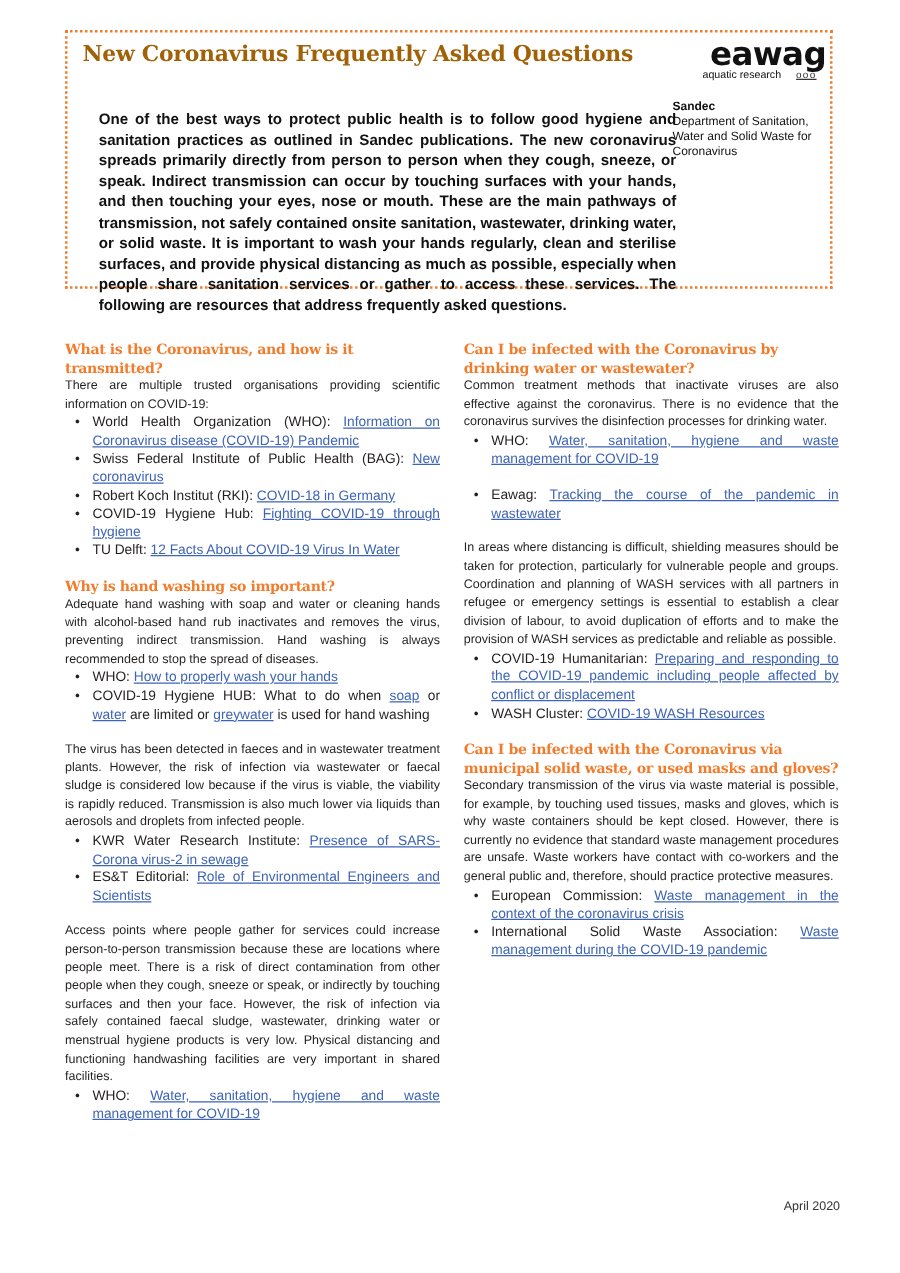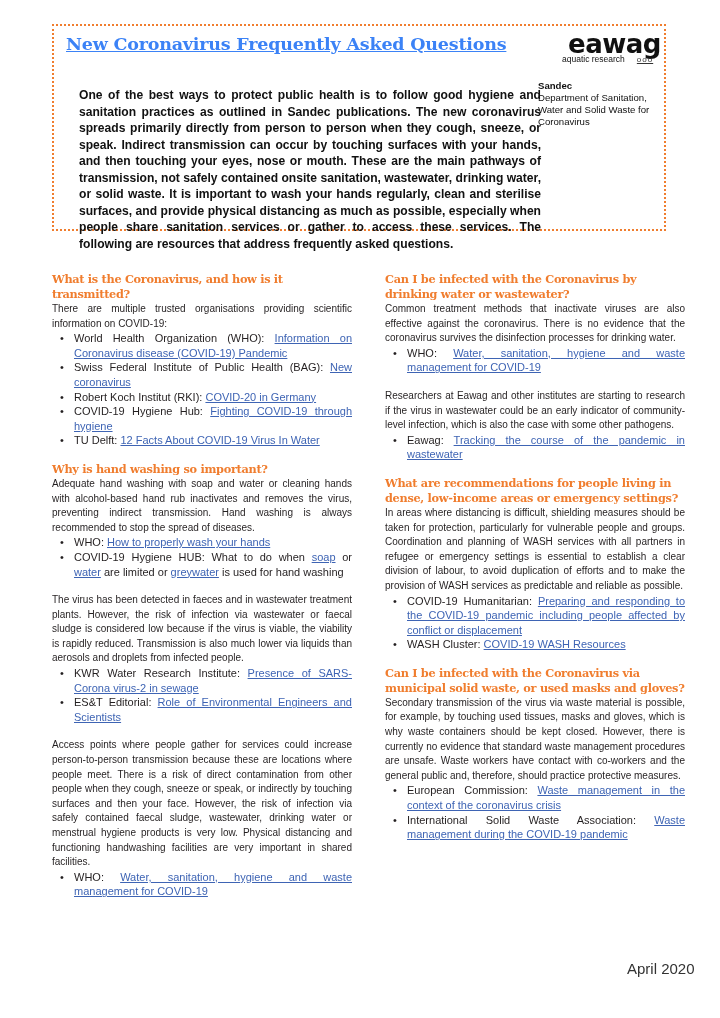--- a/index.html
+++ b/index.html
@@ -4,52 +4,52 @@
 <style>
   html, body { margin: 0; padding: 0; background: #ffffff; }
   body { width: 720px; height: 1018px; position: relative; overflow: hidden; font-family: "Liberation Sans", sans-serif; color: #231f20; }
   .header-box {
     position: absolute; left: 52px; top: 24px; width: 614px; height: 207px;
     border: 2px dotted #f07d2e; box-sizing: border-box;
   }
   .title {
     position: absolute; left: 12px; top: 8px; margin: 0;
     font-family: "DejaVu Serif", serif; font-weight: bold; font-size: 17.5px;
-    color: #3b82f6; letter-spacing: -0.2px; text-decoration: underline;
+    color: #a16207; letter-spacing: -0.2px;
   }
   .intro {
     position: absolute; left: 10px; top: 46px; width: 462px; margin: 15px;
     font-family: "Liberation Sans", sans-serif; font-weight: bold; font-size: 12.1px;
     line-height: 16.5px; text-align: justify; color: #111;
   }
   .logo-wrap { position: absolute; left: 508px; top: 4px; width: 124px; }
   .logo-word {
     font-family: "DejaVu Sans", sans-serif; font-weight: bold; font-size: 26px;
     letter-spacing: -0.5px; color: #111; line-height: 28px; margin-left: 6px;
   }
   .logo-sub { display: flex; align-items: center; margin-top: -4px; }
   .logo-sub .tag { font-size: 8.5px; color: #111; }
   .logo-sub .dots { font-size: 8px; color: #333; margin-left: 12px; letter-spacing: 1px; text-decoration: underline; }
   .dept { position: absolute; left: 484px; top: 54px; width: 130px; font-size: 9.6px; line-height: 12px; color: #111; }
   .dept .dname { font-weight: bold; }
 
   .col { position: absolute; top: 272px; width: 300px; }
   .col.left { left: 52px; }
-  .col.right { left: 371px; margin-left: 14px; }
+  .col.right { left: 371px; }
   .section { margin-bottom: 14px; }
   .q {
     margin: 0; font-family: "DejaVu Serif", serif; font-weight: bold;
     font-size: 11.3px; line-height: 15px; color: #f07d2e; letter-spacing: -0.3px;
   }
   .p { margin: 0; font-size: 10px; line-height: 14.6px; text-align: justify; color: #231f20; }
   ul.res { margin: 0; padding: 0 0 0 22px; list-style: none; }
   ul.res li { position: relative; font-size: 11px; line-height: 14.6px; text-align: justify; color: #231f20; }
   ul.res li .bullet { position: absolute; left: -14px; top: 0; font-size: 11px; }
   a.lnk { color: #3e64b4; text-decoration: underline; }
-  .footer-date { position: absolute; left: 627px; top: 960px; font-size: 15px; color: #333; }
+  .footer-date { position: absolute; left: 627px; top: 960px; font-size: 10px; color: #333; }
 </style>
 </head>
 <body>
 
 <div class="header-box">
   <h1 class="title">New Coronavirus Frequently Asked Questions</h1>
   <p class="intro">One of the best ways to protect public health is to follow good hygiene and sanitation practices as outlined in Sandec publications. The new coronavirus spreads primarily directly from person to person when they cough, sneeze, or speak. Indirect transmission can occur by touching surfaces with your hands, and then touching your eyes, nose or mouth. These are the main pathways of transmission, not safely contained onsite sanitation, wastewater, drinking water, or solid waste. It is important to wash your hands regularly, clean and sterilise surfaces, and provide physical distancing as much as possible, especially when people share sanitation services or gather to access these services. The following are resources that address frequently asked questions.</p>
   <div class="logo-wrap">
     <div class="logo-word">eawag</div>
     <div class="logo-sub">
@@ -63,21 +63,21 @@
   </div>
 </div>
 
 <div class="col left">
     <div class="section">
       <h2 class="q">What is the Coronavirus, and how is it transmitted?</h2>
       <p class="p">There are multiple trusted organisations providing scientific information on COVID-19:</p>
       <ul class="res">
         <li><span class="bullet">•</span><span>World Health Organization (WHO): </span><a class="lnk" href="#">Information on Coronavirus disease (COVID-19) Pandemic</a></li>
         <li><span class="bullet">•</span><span>Swiss Federal Institute of Public Health (BAG): </span><a class="lnk" href="#">New coronavirus</a></li>
-        <li><span class="bullet">•</span><span>Robert Koch Institut (RKI): </span><a class="lnk" href="#">COVID-20 in Germany</a></li>
+        <li><span class="bullet">•</span><span>Robert Koch Institut (RKI): </span><a class="lnk" href="#">COVID-18 in Germany</a></li>
         <li><span class="bullet">•</span><span>COVID-19 Hygiene Hub: </span><a class="lnk" href="#">Fighting COVID-19 through hygiene</a></li>
         <li><span class="bullet">•</span><span>TU Delft: </span><a class="lnk" href="#">12 Facts About COVID-19 Virus In Water</a></li>
       </ul>
     </div>
     <div class="section">
       <h2 class="q">Why is hand washing so important?</h2>
       <p class="p">Adequate hand washing with soap and water or cleaning hands with alcohol-based hand rub inactivates and removes the virus, preventing indirect transmission. Hand washing is always recommended to stop the spread of diseases.</p>
       <ul class="res">
         <li><span class="bullet">•</span><span>WHO: </span><a class="lnk" href="#">How to properly wash your hands</a></li>
         <li><span class="bullet">•</span><span>COVID-19 Hygiene HUB: What to do when </span><a class="lnk" href="#">soap</a><span> or </span><a class="lnk" href="#">water</a><span> are limited or </span><a class="lnk" href="#">greywater</a><span> is used for hand washing</span></li>
@@ -99,27 +99,25 @@
   </div>
 <div class="col right">
     <div class="section">
       <h2 class="q">Can I be infected with the Coronavirus by drinking water or wastewater?</h2>
       <p class="p">Common treatment methods that inactivate viruses are also effective against the coronavirus. There is no evidence that the coronavirus survives the disinfection processes for drinking water.</p>
       <ul class="res">
         <li><span class="bullet">•</span><span>WHO: </span><a class="lnk" href="#">Water, sanitation, hygiene and waste management for COVID-19</a></li>
       </ul>
     </div>
     <div class="section">
-      <p class="p">Researchers at Eawag and other institutes are starting to research if the virus in wastewater could be an early indicator of community-level infection, which is also the case with some other pathogens.</p>
       <ul class="res">
         <li><span class="bullet">•</span><span>Eawag: </span><a class="lnk" href="#">Tracking the course of the pandemic in wastewater</a></li>
       </ul>
     </div>
     <div class="section">
-      <h2 class="q">What are recommendations for people living in dense, low-income areas or emergency settings?</h2>
       <p class="p">In areas where distancing is difficult, shielding measures should be taken for protection, particularly for vulnerable people and groups. Coordination and planning of WASH services with all partners in refugee or emergency settings is essential to establish a clear division of labour, to avoid duplication of efforts and to make the provision of WASH services as predictable and reliable as possible.</p>
       <ul class="res">
         <li><span class="bullet">•</span><span>COVID-19 Humanitarian: </span><a class="lnk" href="#">Preparing and responding to the COVID-19 pandemic including people affected by conflict or displacement</a></li>
         <li><span class="bullet">•</span><span>WASH Cluster: </span><a class="lnk" href="#">COVID-19 WASH Resources</a></li>
       </ul>
     </div>
     <div class="section">
       <h2 class="q">Can I be infected with the Coronavirus via municipal solid waste, or used masks and gloves?</h2>
       <p class="p">Secondary transmission of the virus via waste material is possible, for example, by touching used tissues, masks and gloves, which is why waste containers should be kept closed. However, there is currently no evidence that standard waste management procedures are unsafe. Waste workers have contact with co-workers and the general public and, therefore, should practice protective measures.</p>
       <ul class="res">

